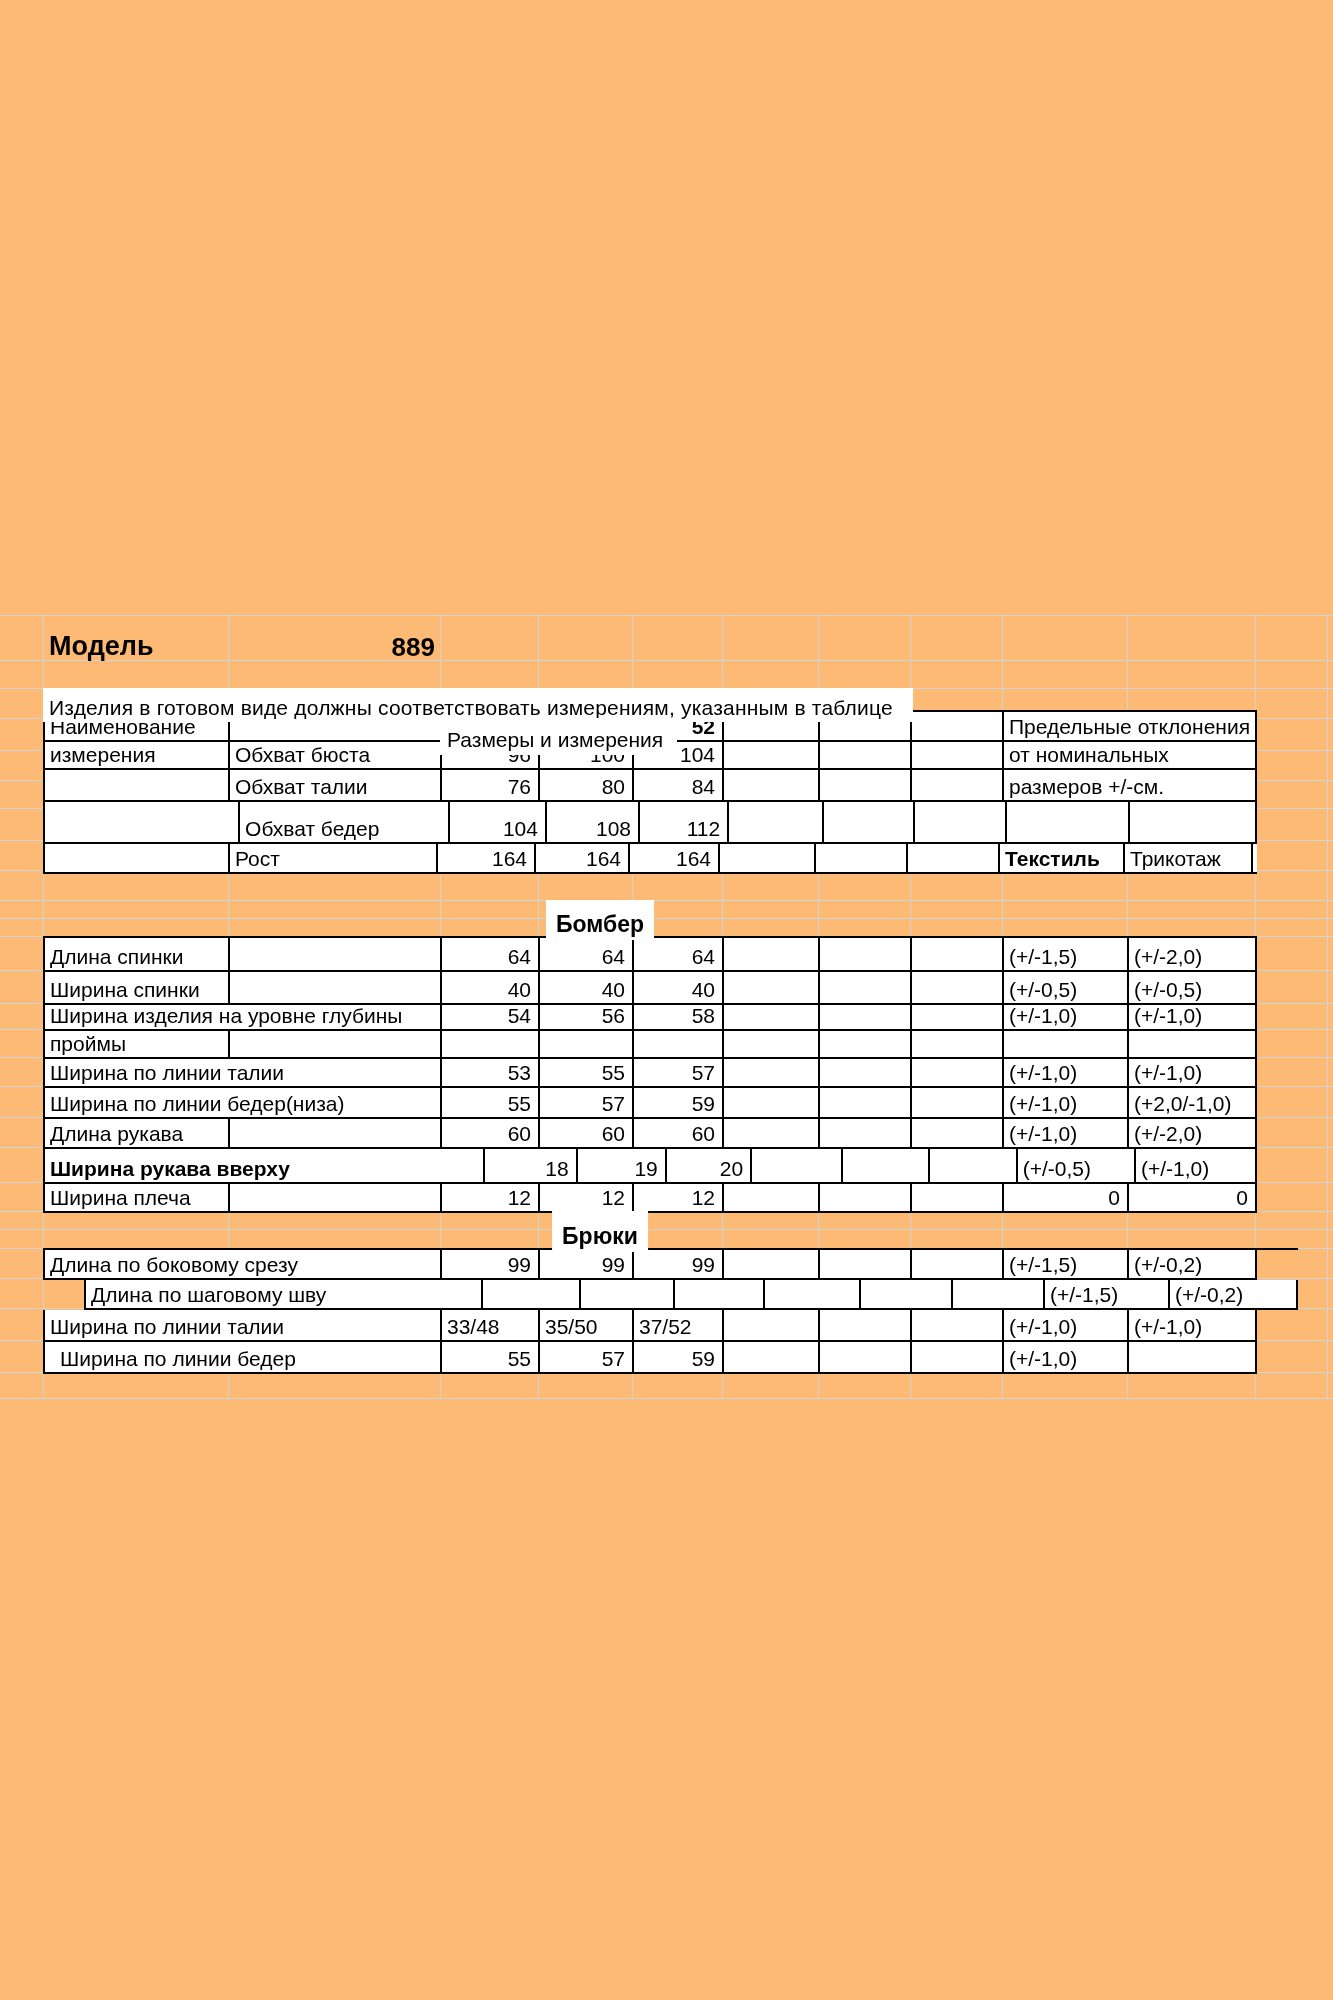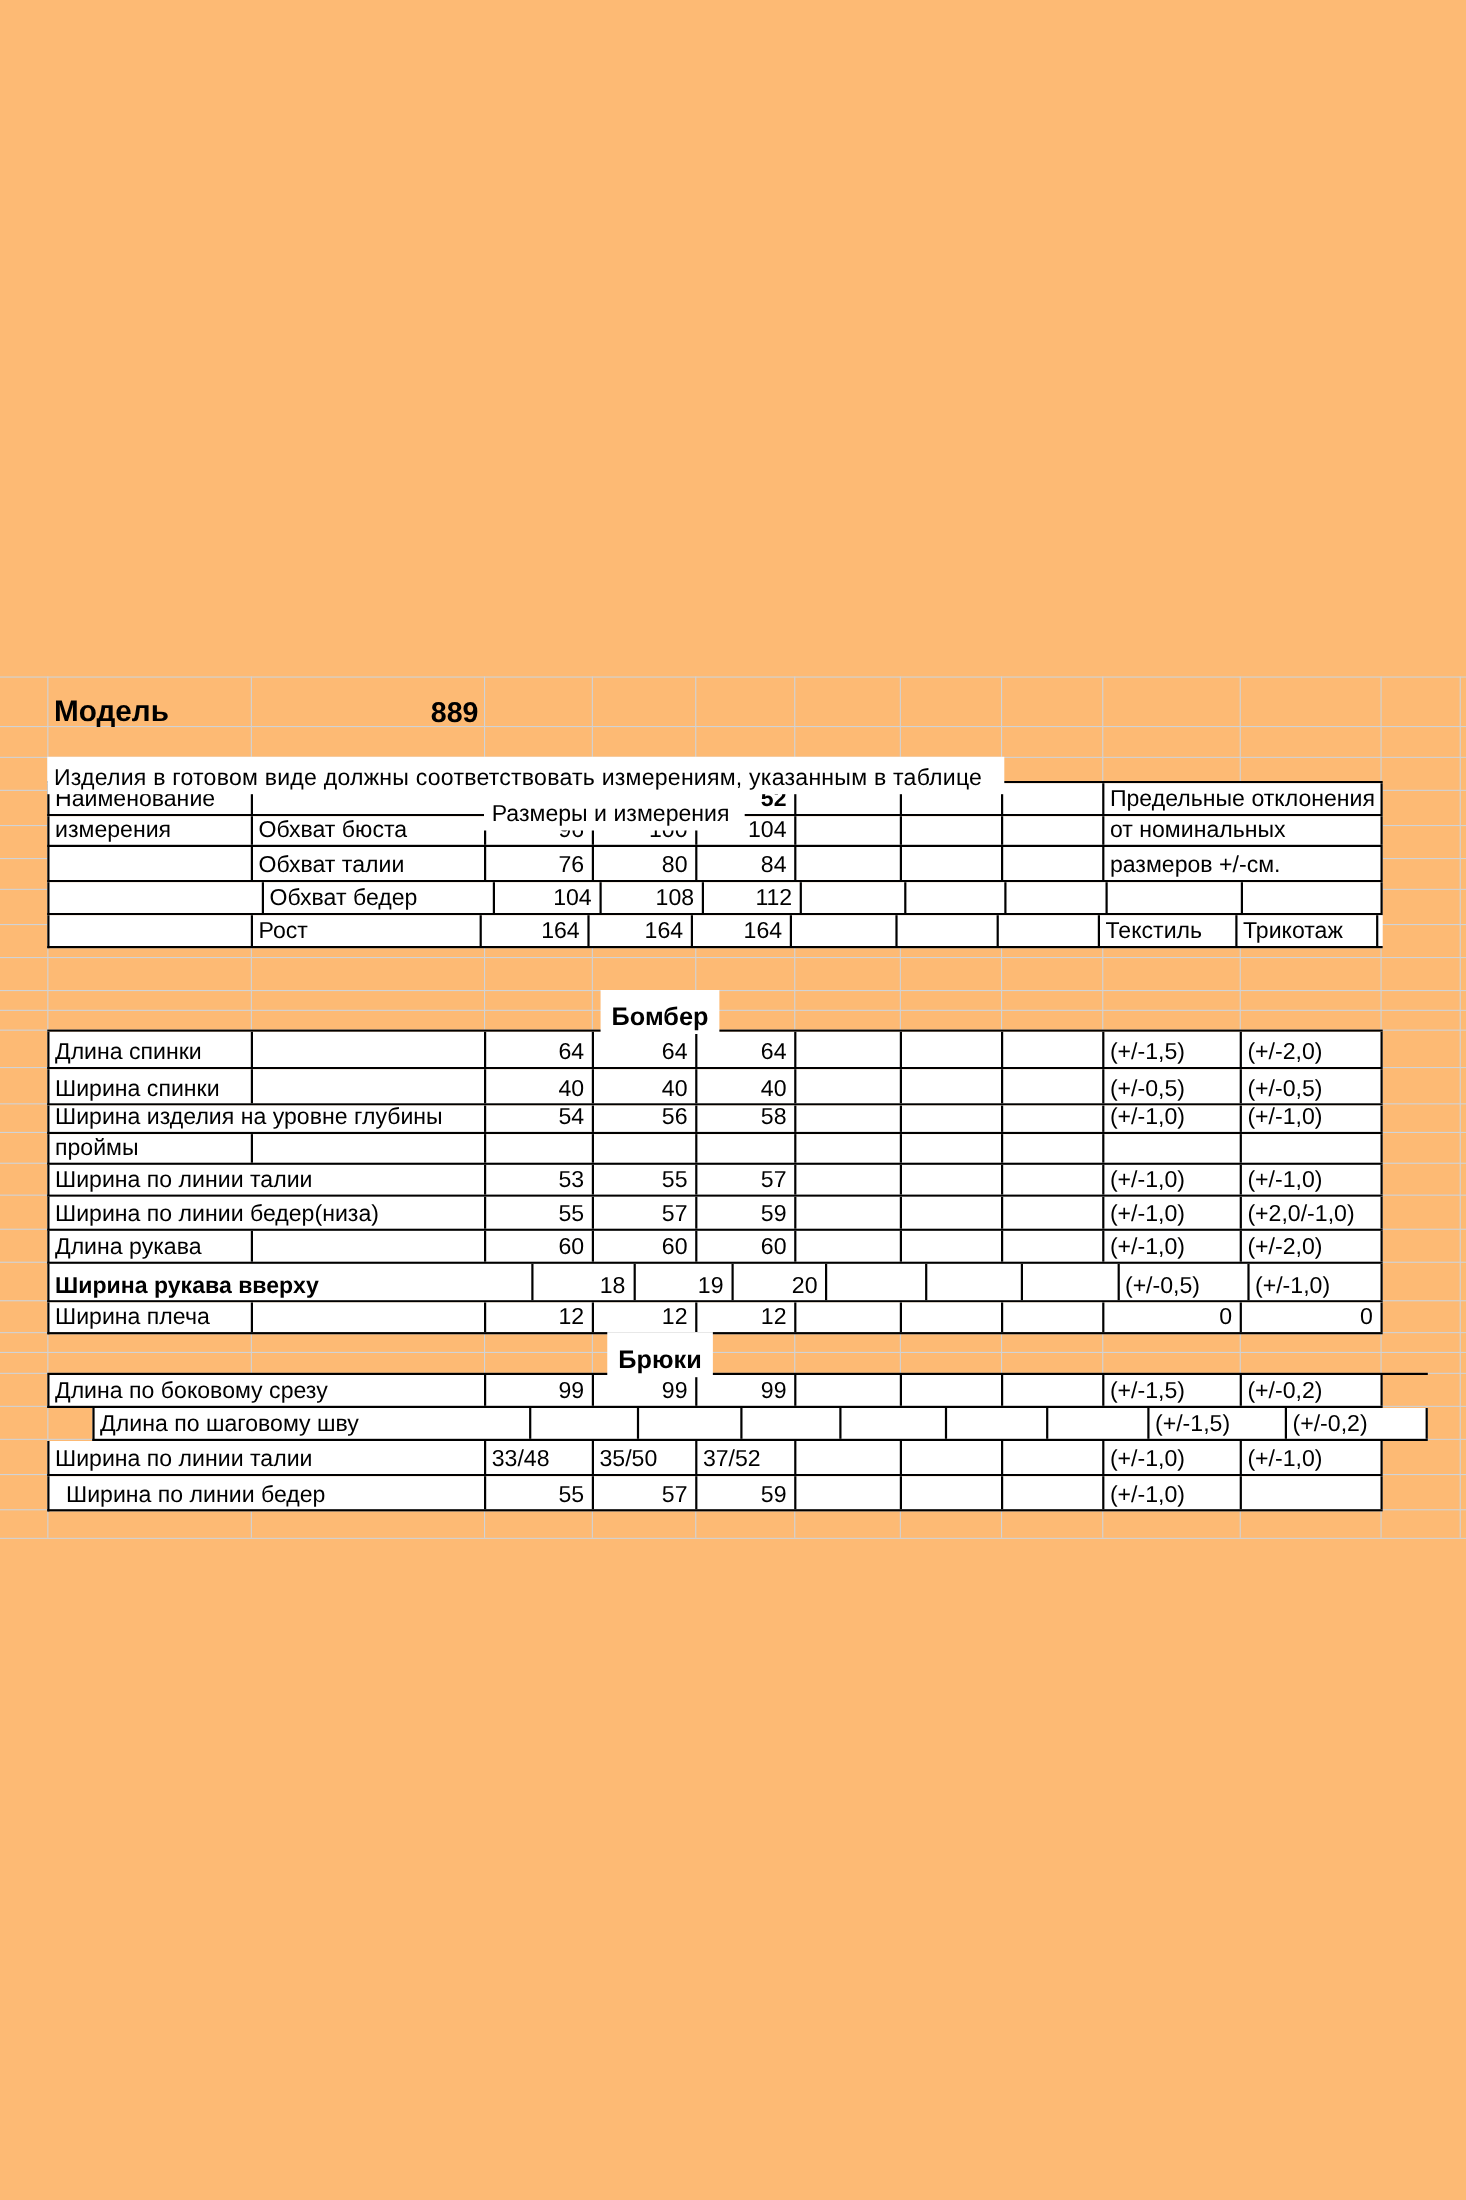--- a/index.html
+++ b/index.html
@@ -111,42 +111,42 @@
           <div class="cell" style="width: 185px;"></div>
           <div class="cell" style="width: 212px;">Обхват талии</div>
           <div class="cell num" style="width: 98px;">76</div>
           <div class="cell num" style="width: 94px;">80</div>
           <div class="cell num" style="width: 90px;">84</div>
           <div class="cell" style="width: 96px;"></div>
           <div class="cell" style="width: 92px;"></div>
           <div class="cell" style="width: 92px;"></div>
           <div class="cell" style="width: 253px;">размеров +/-см.</div>
         </div>
-        <div class="trow" style="height: 30px; padding-left: 12px;">
+        <div class="trow" style="height: 42px; padding-left: 12px;">
           <div class="cell" style="width: 185px;"></div>
           <div class="cell" style="width: 212px;">Обхват бедер</div>
           <div class="cell num" style="width: 98px;">104</div>
           <div class="cell num" style="width: 94px;">108</div>
           <div class="cell num" style="width: 90px;">112</div>
           <div class="cell" style="width: 96px;"></div>
           <div class="cell" style="width: 92px;"></div>
           <div class="cell" style="width: 92px;"></div>
           <div class="cell" style="width: 125px;"></div>
           <div class="cell" style="width: 128px;"></div>
         </div>
         <div class="trow" style="height: 30px;">
           <div class="cell" style="width: 185px;"></div>
           <div class="cell" style="width: 208px;">Рост</div>
           <div class="cell num" style="width: 98px;">164</div>
           <div class="cell num" style="width: 94px;">164</div>
           <div class="cell num" style="width: 90px;">164</div>
           <div class="cell" style="width: 96px;"></div>
           <div class="cell" style="width: 92px;"></div>
           <div class="cell" style="width: 92px;"></div>
-          <div class="cell" style="width: 125px;">Текстиль</div>
+          <div class="cell" style="width: 125px; font-weight: bold;">Текстиль</div>
           <div class="cell" style="width: 128px;">Трикотаж</div>
         </div>
       </div>
       <div class="tblock" style="top: 936px;">
         <div class="trow" style="height: 34px;">
           <div class="cell" style="width: 185px;">Длина спинки</div>
           <div class="cell" style="width: 212px;"></div>
           <div class="cell num" style="width: 98px;">64</div>
           <div class="cell num" style="width: 94px;">64</div>
           <div class="cell num" style="width: 90px;">64</div>

